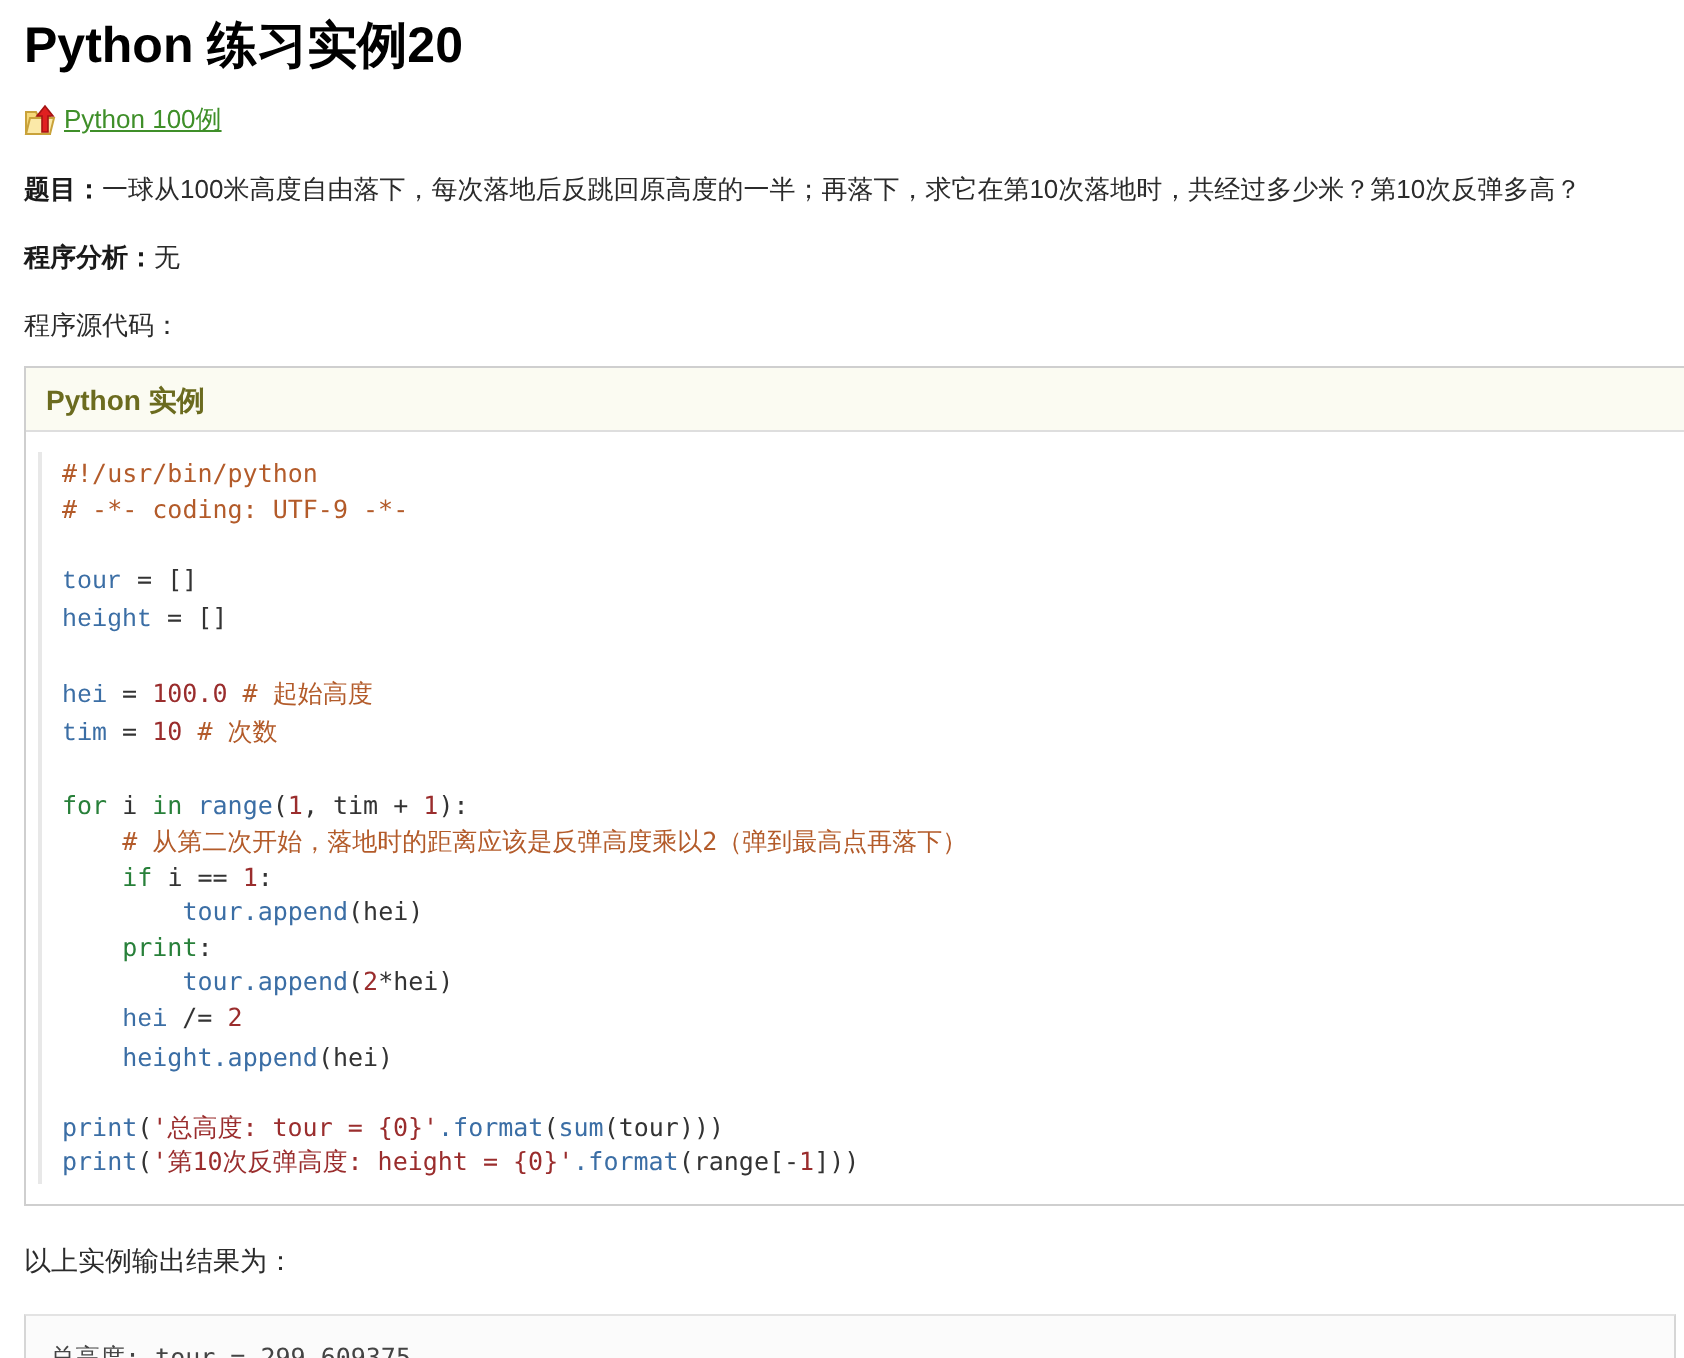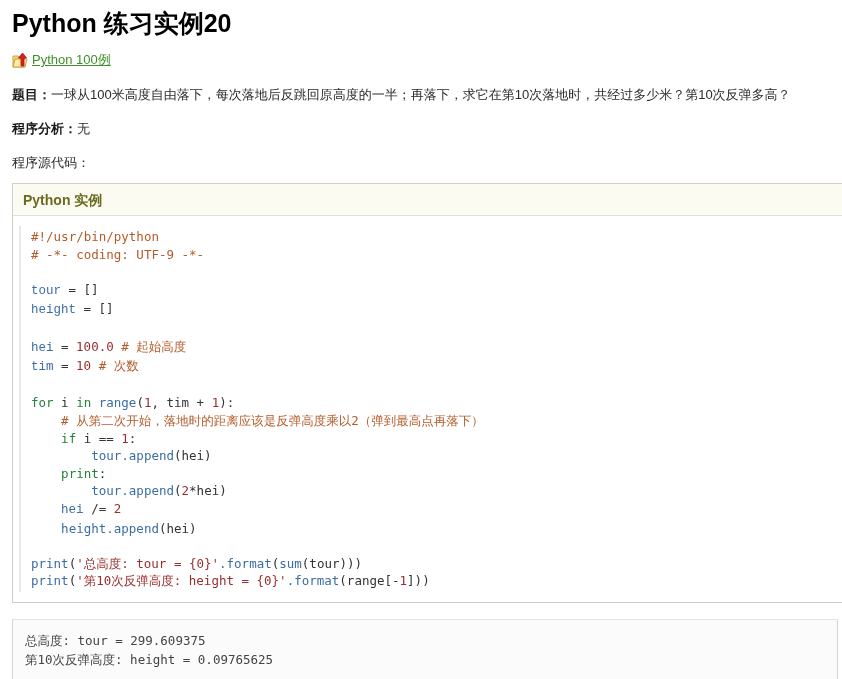--- a/index.html
+++ b/index.html
@@ -172,19 +172,20 @@
 <span class="t-pln">    </span><span class="t-kw">print</span><span class="t-pln">:</span>
 <span class="t-pln">        </span><span class="t-attr">tour.append</span><span class="t-pln">(</span><span class="t-num">2</span><span class="t-pln">*hei)</span>
 <span class="t-pln">    </span><span class="t-var">hei</span><span class="t-pln"> /= </span><span class="t-num">2</span>
 <span class="t-pln">    </span><span class="t-attr">height.append</span><span class="t-pln">(hei)</span>
 <span class="t-pln"></span>
 <span class="t-fn">print</span><span class="t-pln">(</span><span class="t-str">'总高度: tour = {0}'</span><span class="t-attr">.format</span><span class="t-pln">(</span><span class="t-fn">sum</span><span class="t-pln">(tour)))</span>
 <span class="t-fn">print</span><span class="t-pln">(</span><span class="t-str">'第10次反弹高度: height = {0}'</span><span class="t-attr">.format</span><span class="t-pln">(range[-</span><span class="t-num">1</span><span class="t-pln">]))</span></pre>
     </div>
   </div>
 
+  <p class="result-label">以上实例输出结果为：</p>
 
   <div class="output-box">
     <pre class="output">总高度: tour = 299.609375
 第10次反弹高度: height = 0.09765625</pre>
   </div>
 
 </div>
 
 </body></html>

